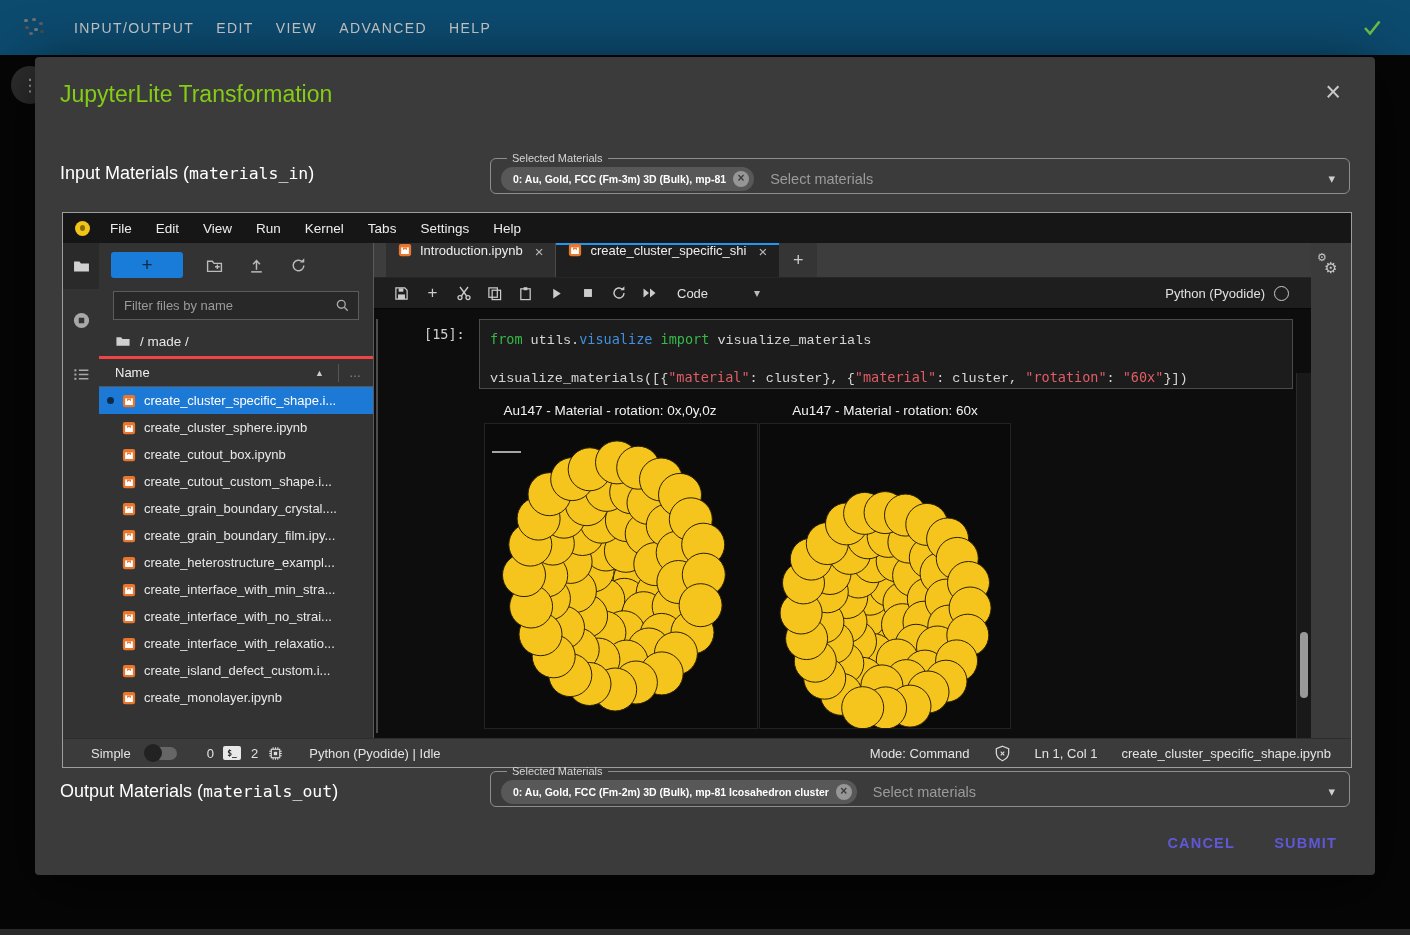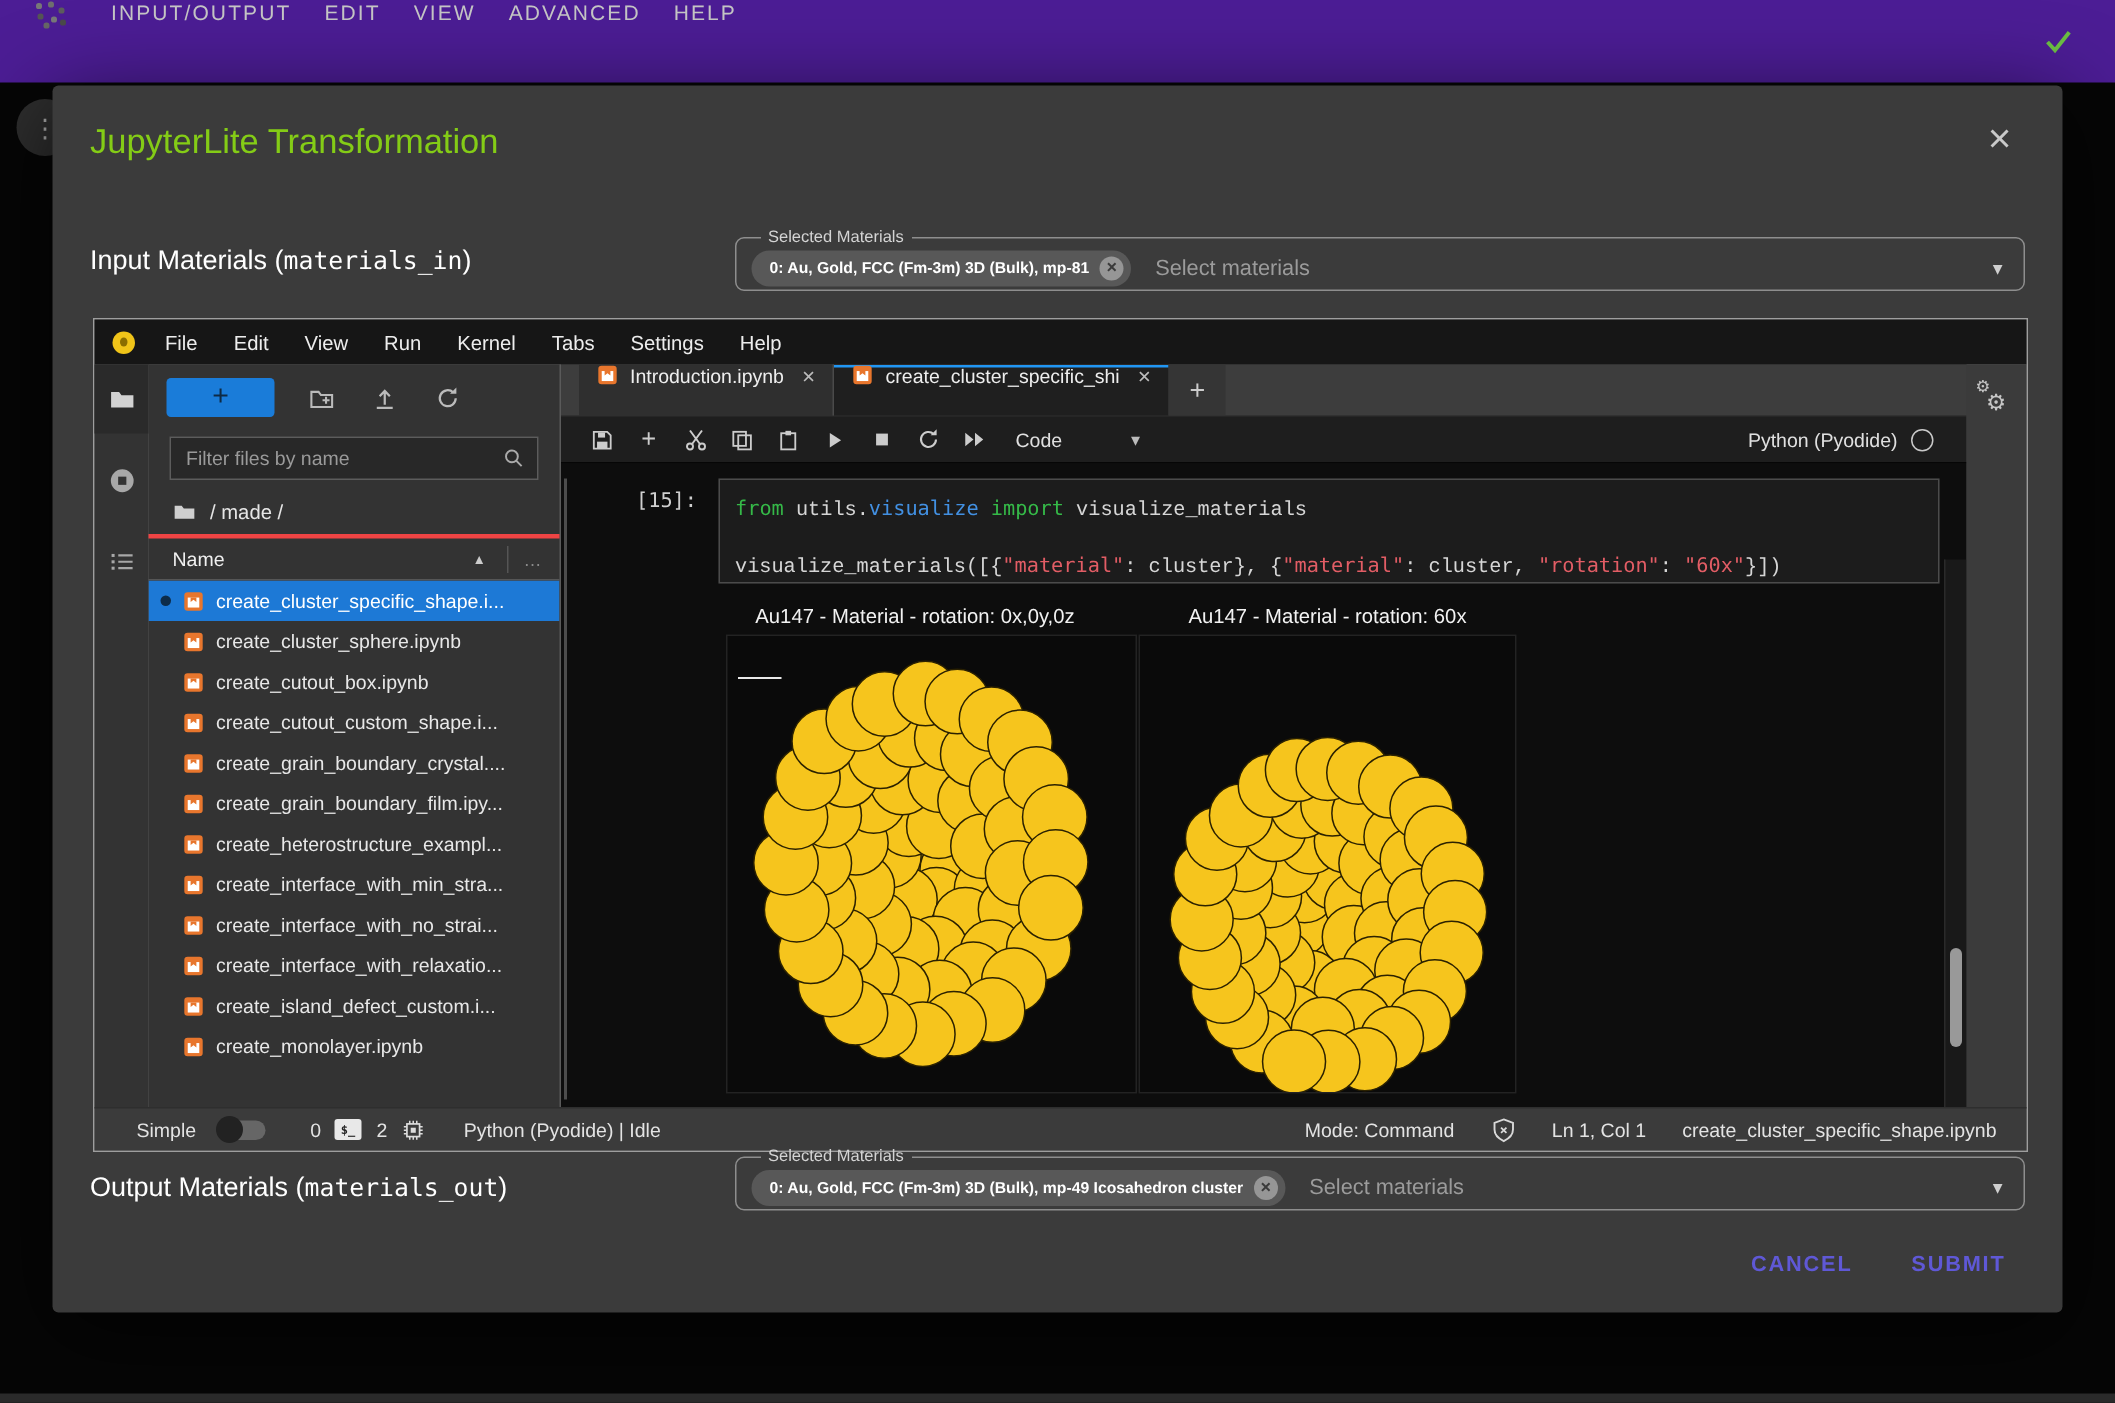--- a/index.html
+++ b/index.html
@@ -1,19 +1,19 @@
 <!DOCTYPE html>
 <html><head>
 <meta charset="utf-8">
 <style>
   html,body{margin:0;padding:0;width:1410px;height:935px;overflow:hidden;background:#060606;
     font-family:"Liberation Sans",sans-serif;color:#e8e8e8;position:relative;}
   svg{display:block}
   
-  .topbar{position:absolute;top:0;left:0;width:1410px;height:55px;background:#4c1d95;display:flex;}
+  .topbar{position:absolute;top:0;left:0;width:1410px;height:55px;background:#0c4a6e;display:flex;align-items:center;}
   .app-logo{width:24px;height:22px;margin-left:22px;position:relative;}
   .app-logo i{position:absolute;left:2px;top:2px;width:3.5px;height:3.5px;border-radius:50%;background:#787878;
     box-shadow:8px -1px 0 #6f6f6f,15px 3px 0 #5d5d5d,1px 7px 0 #555,10px 9px 0 #787878,16px 11px 0 #4a4a4a,5px 13px 0 #666;}
   .topmenu{display:flex;gap:22px;margin-left:28px;}
   .topmenu span{font-size:14px;letter-spacing:1.4px;color:#c6c6c6;cursor:default;}
   .top-check{position:absolute;right:26px;top:15px;}
   
   .floating-btn{position:absolute;left:11px;top:66px;width:38px;height:38px;border-radius:50%;background:#2e2e2e;
     color:#aaa;display:flex;align-items:center;justify-content:center;font-size:17px;}
   
@@ -29,21 +29,21 @@
   fieldset.materials legend{font-size:11px;color:#d4d4d4;padding:0 5px;margin-left:6px;}
   .fs-input{top:95px;} .fs-output{top:708px;}
   .chip{height:24px;background:#585858;border-radius:12px;display:inline-flex;align-items:center;gap:7px;
     padding:0 5px 0 12px;font-size:10.5px;font-weight:bold;color:#fff;white-space:nowrap;}
   .chip-x{width:16px;height:16px;border-radius:50%;background:#969696;color:#3b3b3b;font-size:12px;line-height:15px;
     text-align:center;font-weight:bold;}
   .select-ph{font-size:14.5px;color:#9b9b9b;}
   .fs-caret{margin-left:auto;color:#cfcfcf;font-size:13px;}
   
   .jupyter{position:absolute;left:27px;top:155px;width:1288px;height:554px;border:1px solid #9e9e9e;
-    box-sizing:content-box;background:#737373;display:flex;flex-direction:column;}
+    box-sizing:content-box;background:#15803d;display:flex;flex-direction:column;}
   .jmenubar{height:30px;background:#161616;display:flex;align-items:center;padding-left:12px;flex:0 0 auto;}
   .jlogo{width:15px;height:15px;border-radius:50%;background:#f0c419;margin-right:8px;position:relative;}
   .jlogo::after{content:"";position:absolute;left:5px;top:4px;width:5px;height:6px;border-radius:50%;background:#8a6d00;}
   .jmenu{display:flex;}
   .jmenu span{padding:0 12px;font-size:13.5px;color:#ededed;}
   .jbody{flex:1;display:flex;min-height:0;}
   
   .activitybar{width:36px;background:#333;display:flex;flex-direction:column;align-items:center;flex:0 0 auto;}
   .act-item{width:36px;height:46px;display:flex;align-items:center;justify-content:center;margin-bottom:8px;}
   .act-item.active{background:#2a2a2a;}
@@ -697,21 +697,21 @@
       </span>
     </div>
   </div>
 
   <div class="io-label output-label">
     <span>Output Materials (</span><span class="mono">materials_out</span><span>)</span>
   </div>
   <fieldset class="materials fs-output">
     <legend>Selected Materials</legend>
     <span class="chip">
-      <span>0: Au, Gold, FCC (Fm-3m) 3D (Bulk), mp-49 Icosahedron cluster</span>
+      <span>0: Au, Gold, FCC (Fm-2m) 3D (Bulk), mp-81 Icosahedron cluster</span>
       <span class="chip-x">×</span>
     </span>
     <span class="select-ph">Select materials</span>
     <span class="fs-caret">▾</span>
   </fieldset>
 
   <button class="btn-text btn-cancel">CANCEL</button>
   <button class="btn-text btn-submit">SUBMIT</button>
 </div>
 

